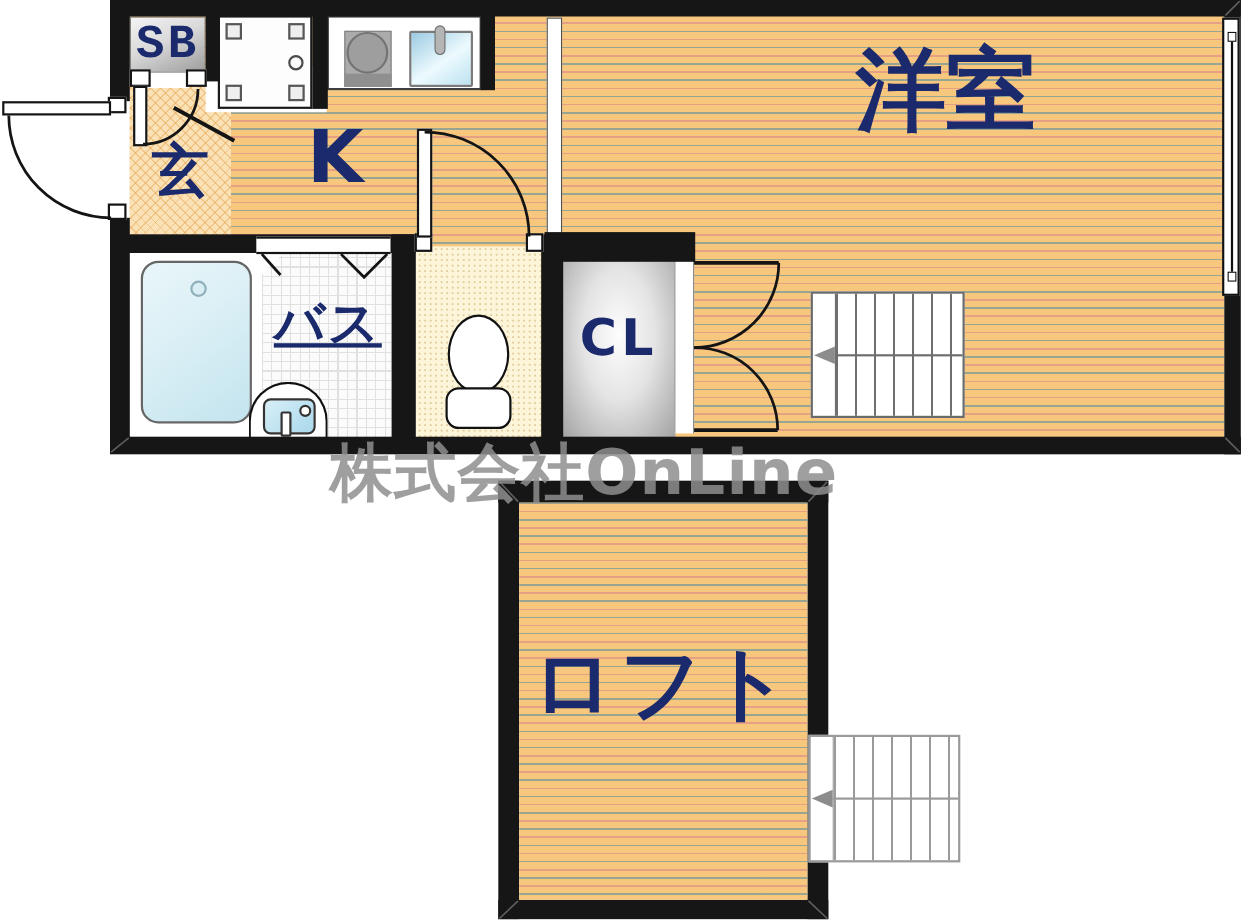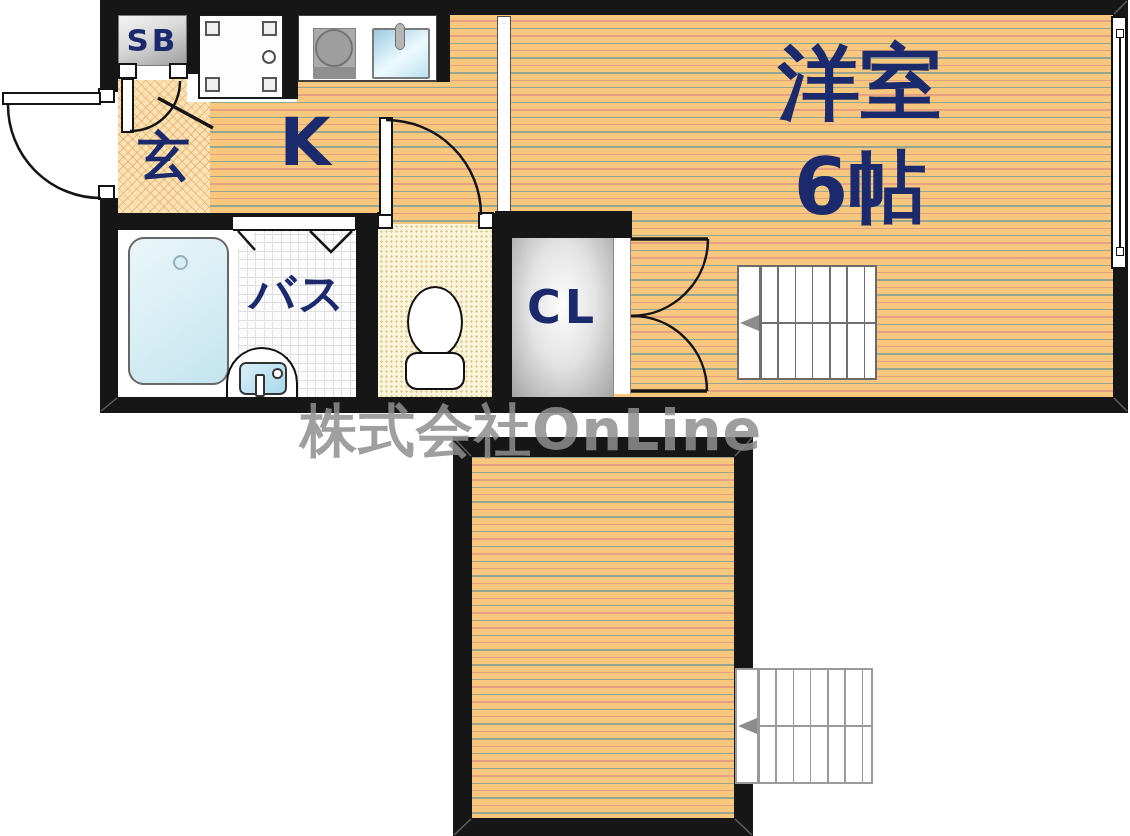--- a/index.html
+++ b/index.html
@@ -132,21 +132,21 @@
   <div class="abs toilet-bowl" style="left:407px;top:286px;width:56px;height:72px;"></div>
   <div class="abs toilet-tank" style="left:405px;top:352px;width:60px;height:38px;"></div>
 
   <div class="abs stairs stairs-1f" style="left:737px;top:265px;width:140px;height:115px;color:#6F6F6F;">
     <div class="treads" style="left:20px;"></div>
     <div class="midline" style="left:20px;right:0;top:54.5px;"></div>
     <div class="stair-arrow" style="left:1px;top:47.5px;"></div>
   </div>
 
   <div class="abs sb-box" style="left:118px;top:15px;width:69px;height:51px;">
-    <div class="lbl" style="font-size:31px;letter-spacing:3px;">SB</div>
+    <div class="lbl" style="font-size:43px;letter-spacing:3px;font-family:Liberation Mono, monospace;">SB</div>
   </div>
 
   <div class="abs wall" style="left:100px;top:0;width:1028px;height:15px;"></div>
   <div class="abs wall" style="left:100px;top:0;width:18px;height:92px;"></div>
   <div class="abs wall" style="left:100px;top:198px;width:18px;height:214px;"></div>
   <div class="abs wall" style="left:100px;top:397px;width:1028px;height:16px;"></div>
   <div class="abs wall" style="left:1113px;top:0;width:15px;height:413px;"></div>
   <div class="abs wall" style="left:187px;top:0;width:13px;height:74px;"></div>
   <div class="abs wall" style="left:284px;top:0;width:14px;height:99px;"></div>
   <div class="abs wall" style="left:437px;top:0;width:13px;height:82px;"></div>
@@ -202,20 +202,20 @@
       <path d="M 1127 411 L 1114 398"></path>
       <path d="M 454 438 L 471 456"></path>
       <path d="M 752 438 L 735 456"></path>
       <path d="M 454 835 L 471 819"></path>
       <path d="M 752 835 L 735 819"></path>
     </g>
   </svg>
 
   <div class="abs lbl" style="left:118px;top:130px;width:92px;font-size:52px;">玄</div>
   <div class="abs lbl" style="left:255px;top:110px;width:100px;font-size:66px;font-weight:600;">K</div>
-  <div class="abs lbl" style="left:240px;top:270px;width:116px;font-size:46px;letter-spacing:2px;">バス</div>
+  <div class="abs lbl" style="left:240px;top:270px;width:116px;font-size:46px;letter-spacing:2px;text-decoration:underline;">バス</div>
   <div class="abs lbl" style="left:511px;top:284px;width:103px;font-size:46px;letter-spacing:4px;">CL</div>
   <div class="abs lbl" style="left:740px;top:42px;width:240px;font-size:82px;">洋室</div>
-  <div class="abs lbl" style="left:740px;top:148px;width:240px;font-size:78px;">6帖</div>
+  <div class="abs lbl" style="left:472px;top:584px;width:262px;font-size:74px;letter-spacing:4px;">ロフト</div>
 
   <div class="abs watermark" style="left:300px;top:402px;">株式会社OnLine</div>
 
 </div>
 
 </body></html>

